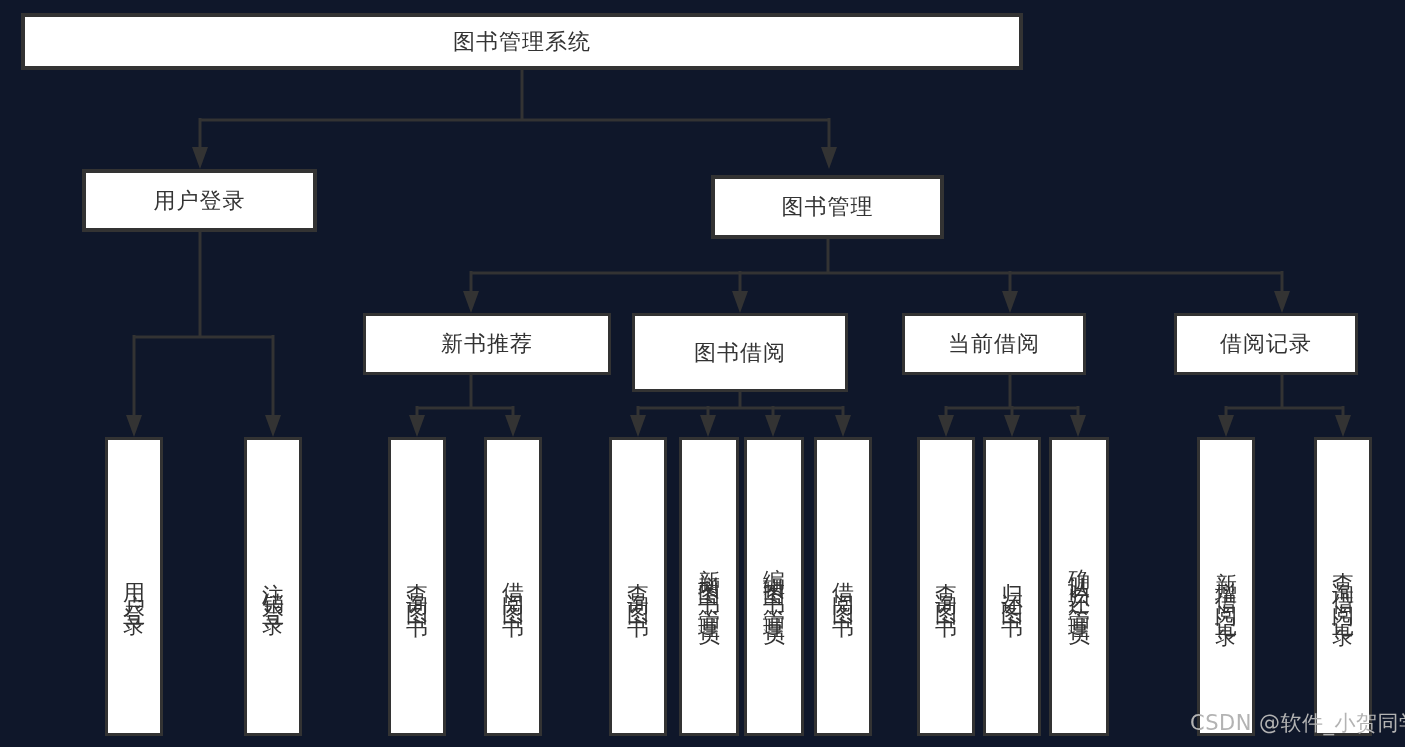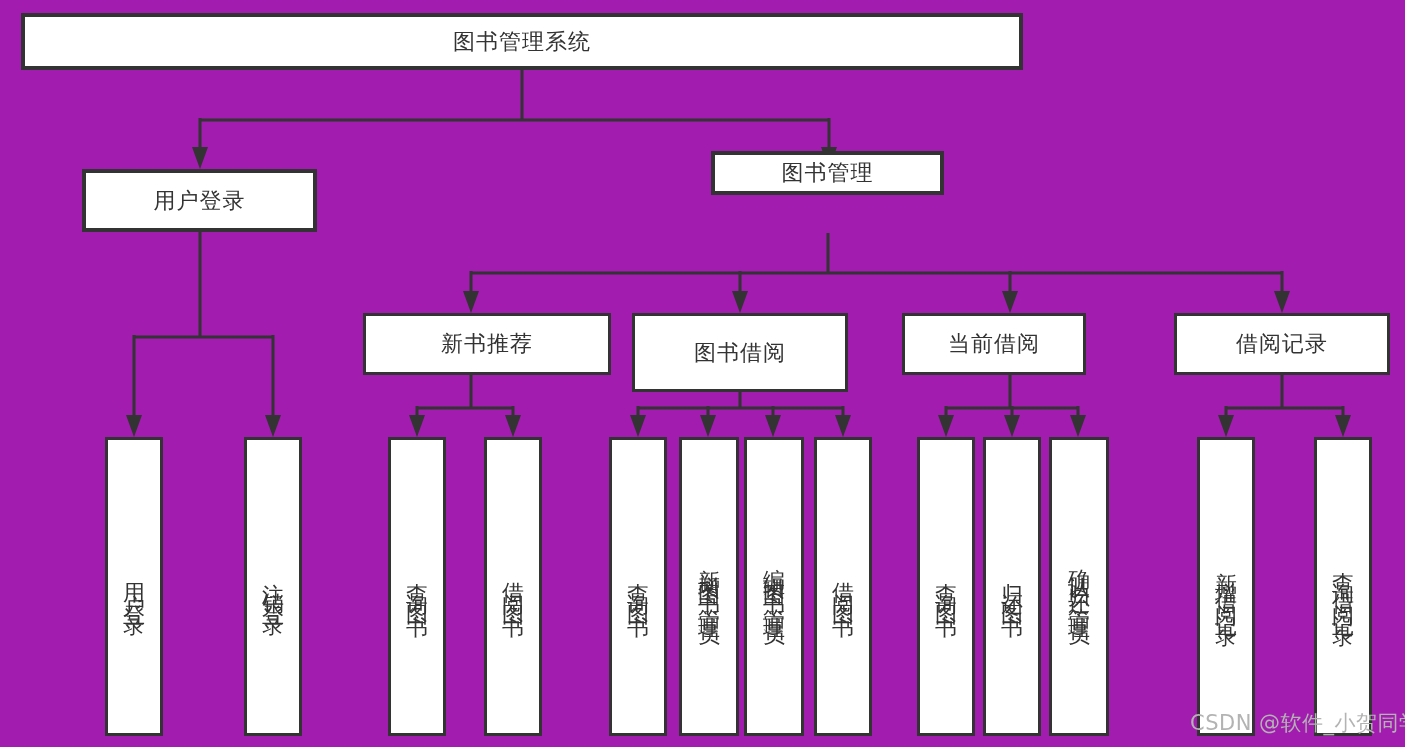--- a/index.html
+++ b/index.html
@@ -5,21 +5,21 @@
   html, body {
     margin: 0;
     padding: 0;
     background: #ffffff;
     font-family: "DejaVu Sans", "Liberation Sans", sans-serif;
   }
   #canvas {
     position: relative;
     width: 1405px;
     height: 747px;
-    background: #a21caf;
+    background: #0f172a;
     overflow: hidden;
   }
   #connectors {
     position: absolute;
     left: 0; top: 0;
     width: 1405px; height: 747px;
     z-index: 1;
   }
   .box {
     position: absolute;
@@ -40,25 +40,25 @@
     writing-mode: vertical-rl;
     text-orientation: mixed;
     letter-spacing: 11px;
     white-space: nowrap;
   }
   .leaf.tight span { letter-spacing: 8px; }
 
   
   #n-root   { left: 21px;   top: 13px;  width: 1002px; height: 57px; }
   #n-login  { left: 82px;   top: 169px; width: 235px;  height: 63px; }
-  #n-mgmt   { left: 711px;  top: 151px; width: 233px;  height: 44px; }
+  #n-mgmt   { left: 711px;  top: 175px; width: 233px;  height: 64px; }
   #n-new    { left: 363px;  top: 313px; width: 248px;  height: 62px; }
   #n-borrow { left: 632px;  top: 313px; width: 216px;  height: 79px; }
   #n-cur    { left: 902px;  top: 313px; width: 184px;  height: 62px; }
-  #n-rec    { left: 1174px; top: 313px; width: 216px;  height: 62px; }
+  #n-rec    { left: 1174px; top: 313px; width: 184px;  height: 62px; }
 
   .leaf { top: 437px; width: 58px; height: 299px; }
   #l-login1  { left: 105px; }
   #l-logout  { left: 244px; }
   #l-nb-q    { left: 388px; }
   #l-nb-b    { left: 484px; }
   #l-bb-q    { left: 609px; }
   #l-bb-add  { left: 679px; width: 60px; }
   #l-bb-edit { left: 744px; width: 60px; }
   #l-bb-b    { left: 814px; }

